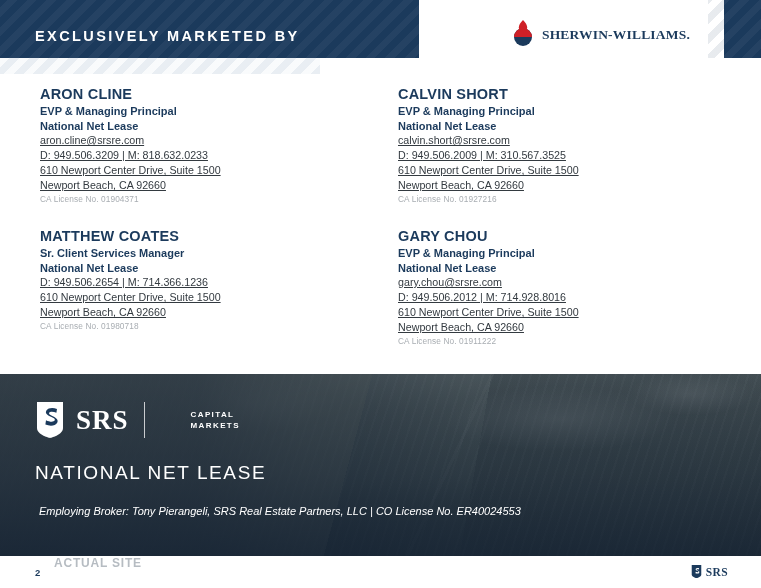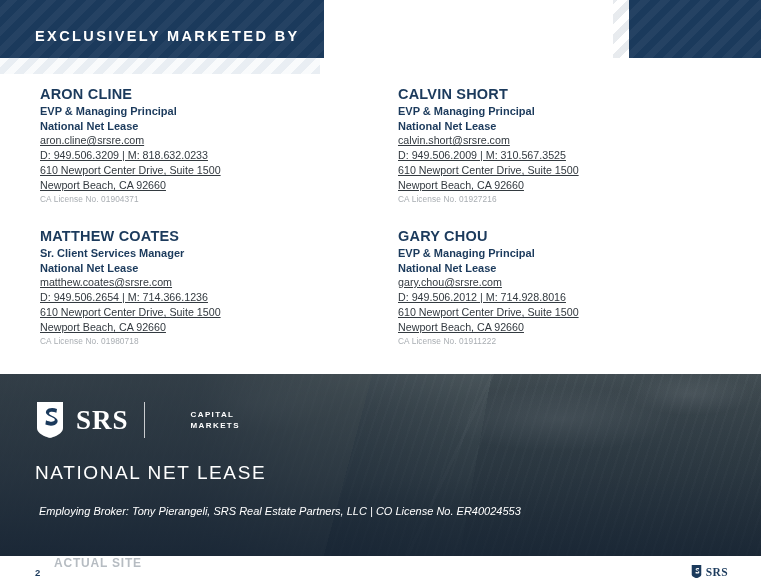--- a/index.html
+++ b/index.html
@@ -12,21 +12,21 @@
   .page {
     position: relative;
     width: 761px; height: 588px;
     background: #ffffff;
   }
 
   
   .header {
     position: absolute;
     left: 0; top: 0;
-    width: 629px; height: 74px;
+    width: 724px; height: 74px;
     background: #ffffff;
   }
   .header-band {
     position: absolute;
     left: 0; top: 0;
     width: 761px; height: 58px;
     background: #1b3a5c;
   }
   .header-band::after {
     content: "";
@@ -276,20 +276,31 @@
 <body>
 
 <div class="page">
 
   <div class="header">
     <div class="header-band"></div>
     <div class="header-white-block"></div>
     <div class="header-sub-band"></div>
     <div class="header-title">EXCLUSIVELY MARKETED BY</div>
 
+    <div class="sw-logo">
+      <div class="sw-mark">
+        <svg width="24" height="30" viewBox="0 0 24 30">
+          <circle cx="12" cy="17" r="9" fill="#1b3a5c"></circle>
+          <path d="M3 17a9 9 0 0 1 18 0z" fill="#cf2027"></path>
+          <path d="M12 0c2.6 2.5 4.2 5.2 4.2 7.4 0 2.4-1.9 4.3-4.2 4.3S7.8 9.8 7.8 7.4C7.8 5.2 9.4 2.5 12 0z" fill="#cf2027"></path>
+          <path d="M10 8c1.6 1.4 3.4 3.4 4.6 5.6" stroke="#cf2027" stroke-width="2.4" fill="none" stroke-linecap="round"></path>
+        </svg>
+      </div>
+      <div class="sw-name">SHERWIN-WILLIAMS.</div>
+    </div>
   </div>
 
   <div class="contacts">
 
     <div class="contact-col col-left">
 
       <div class="contact-block">
         <div class="c-name">ARON CLINE</div>
         <div class="c-title">EVP &amp; Managing Principal</div>
         <div class="c-title">National Net Lease</div>
@@ -297,21 +308,20 @@
         <div class="c-line">D: 949.506.3209 | M: 818.632.0233</div>
         <div class="c-line">610 Newport Center Drive, Suite 1500</div>
         <div class="c-line">Newport Beach, CA 92660</div>
         <div class="c-license">CA License No. 01904371</div>
       </div>
 
       <div class="contact-block">
         <div class="c-name">MATTHEW COATES</div>
         <div class="c-title">Sr. Client Services Manager</div>
         <div class="c-title">National Net Lease</div>
-        <div class="c-line">matthew.coates@srsre.com</div>
         <div class="c-line">D: 949.506.2654 | M: 714.366.1236</div>
         <div class="c-line">610 Newport Center Drive, Suite 1500</div>
         <div class="c-line">Newport Beach, CA 92660</div>
         <div class="c-license">CA License No. 01980718</div>
       </div>
 
     </div>
 
     <div class="contact-col col-right">
 

